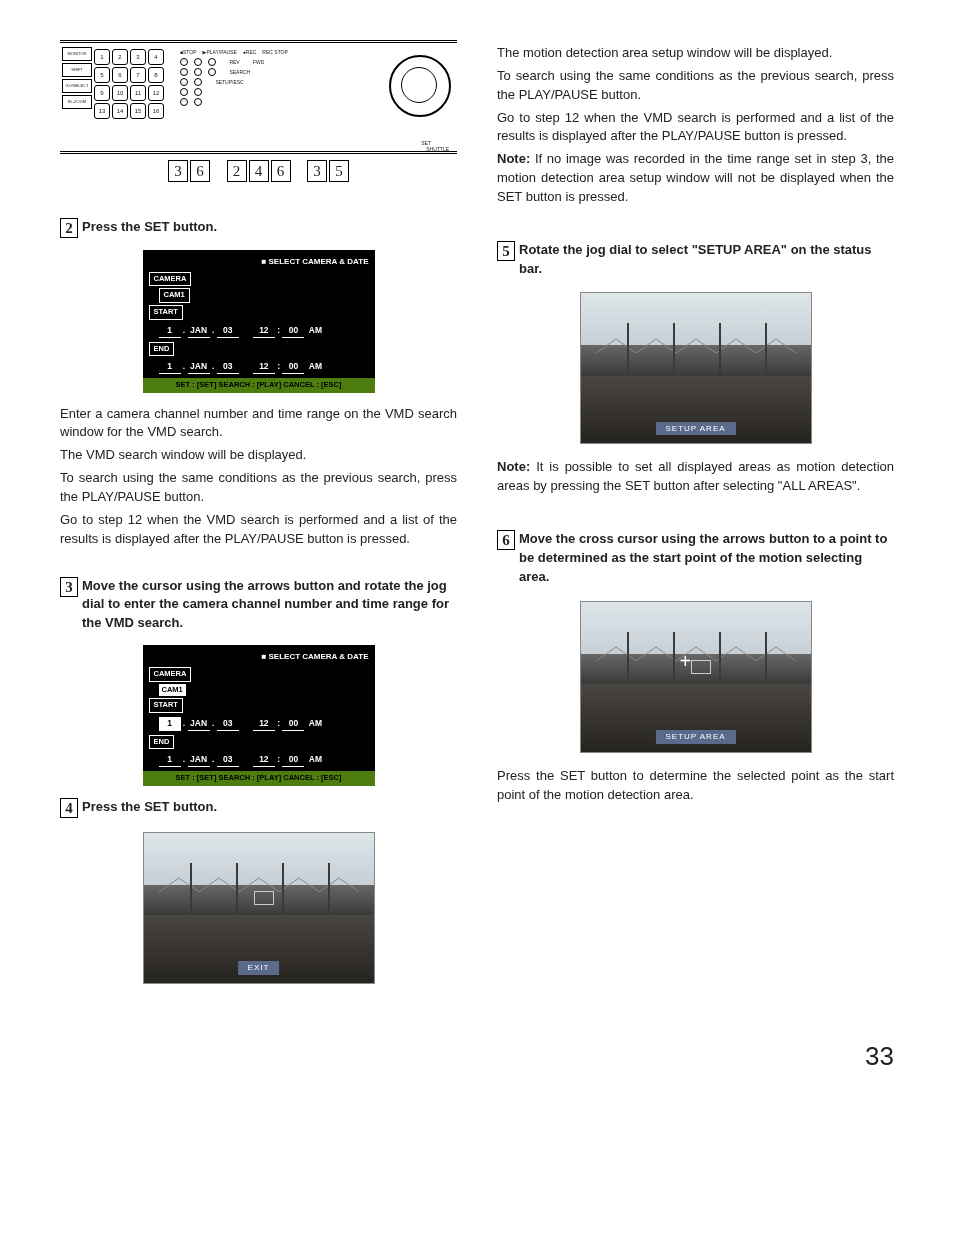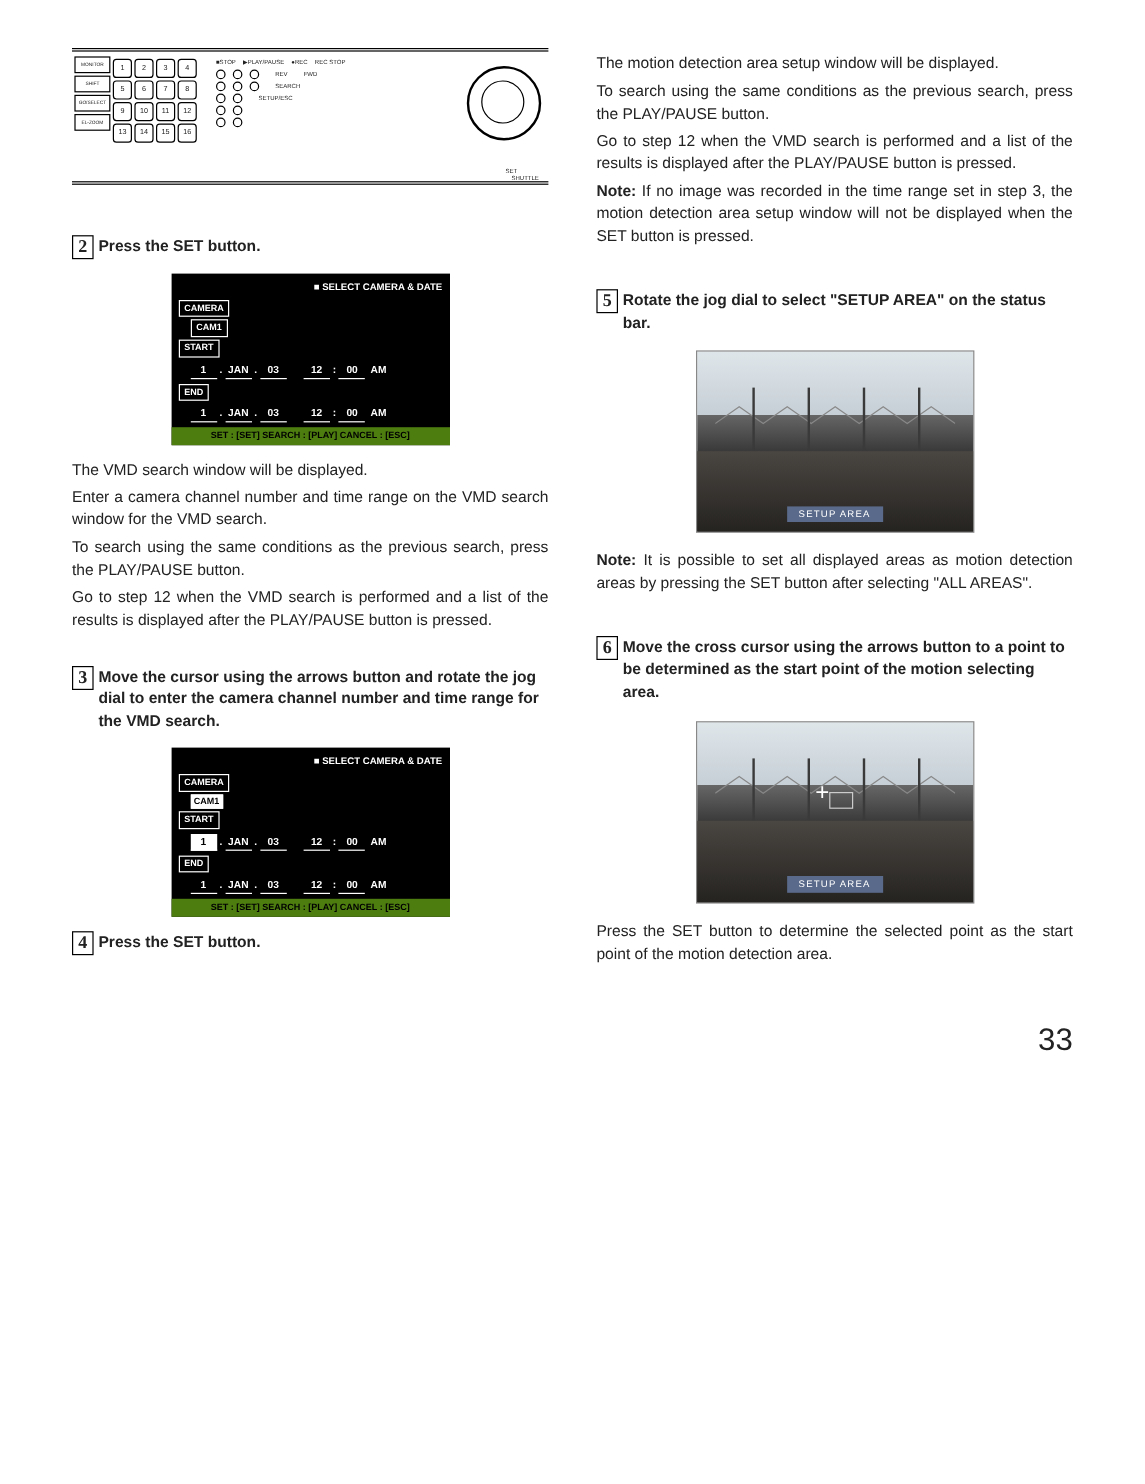--- a/index.html
+++ b/index.html
@@ -167,20 +167,27 @@
           </div>
         <div class="rowx">
             <span class="dot"></span>
             <span class="dot"></span>
           </div>
       </div>
       <div class="dial"></div>
       <div style="position:absolute;right:26px;bottom:4px;font-size:5px">SET</div>
       <div style="position:absolute;right:8px;bottom:-2px;font-size:5px">SHUTTLE</div>
     </div>
+    <div class="panel-callouts">
+      <span class="callout-box">3</span><span class="callout-box">6</span>
+      &nbsp;&nbsp;
+      <span class="callout-box">2</span><span class="callout-box">4</span><span class="callout-box">6</span>
+      &nbsp;&nbsp;
+      <span class="callout-box">3</span><span class="callout-box">5</span>
+    </div>
 
     <div style="height:26px"></div>
 
     <div class="step-head">
       <span class="step-num">2</span>
       <span class="txt">Press the SET button.</span>
     </div>
     <div class="ui-screen">
       <div class="ui-title">SELECT CAMERA &amp; DATE</div>
       <span class="ui-lbl">CAMERA</span><br>
@@ -200,22 +207,22 @@
         <span class="ui-field">1</span> .
         <span class="ui-field">JAN</span> .
         <span class="ui-field">03</span>
         &nbsp;&nbsp;&nbsp;&nbsp;
         <span class="ui-field">12</span> :
         <span class="ui-field">00</span>&nbsp;
         <span>AM</span>
       </div>
       <div class="ui-actions">SET : [SET]   SEARCH : [PLAY]   CANCEL : [ESC]</div>
     </div>
+    <p class="body-para">Enter a camera channel number and time range on the VMD search window for the VMD search.</p>
     <p class="body-para">The VMD search window will be displayed.</p>
-    <p class="body-para">Enter a camera channel number and time range on the VMD search window for the VMD search.</p>
     <p class="body-para">To search using the same conditions as the previous search, press the PLAY/PAUSE button.</p>
     <p class="body-para">Go to step 12 when the VMD search is performed and a list of the results is displayed after the PLAY/PAUSE button is pressed.</p>
 
     <div style="height:14px"></div>
 
     <div class="step-head">
       <span class="step-num">3</span>
       <span class="txt">Move the cursor using the arrows button and rotate the jog dial to enter the camera channel number and time range for the VMD search.</span>
     </div>
     <div class="ui-screen">
@@ -242,20 +249,34 @@
         <span class="ui-field">00</span>&nbsp;
         <span>AM</span>
       </div>
       <div class="ui-actions">SET : [SET]   SEARCH : [PLAY]   CANCEL : [ESC]</div>
     </div>
 
     <div class="step-head">
       <span class="step-num">4</span>
       <span class="txt">Press the SET button.</span>
     </div>
+    <div class="photo">
+      <div class="roof">
+        <svg width="200" height="28">
+            <polyline points="0,22 20,8 40,22 60,8 80,22 100,8 120,22 140,8 160,22 180,8 200,22" fill="none" stroke="#888" stroke-width="1"></polyline>
+          </svg>
+      </div>
+      <div class="pole p1"></div>
+        <div class="pole p2"></div>
+        <div class="pole p3"></div>
+        <div class="pole p4"></div>
+      <div class="platform"></div>
+      <div style="position:absolute;left:48%;top:39%;width:18px;height:12px;border:1px solid #ccc"></div>
+      <div class="tag">EXIT</div>
+    </div>
   </div>
 
   <div class="col">
     <p class="body-para">The motion detection area setup window will be displayed.</p>
     <p class="body-para">To search using the same conditions as the previous search, press the PLAY/PAUSE button.</p>
     <p class="body-para">Go to step 12 when the VMD search is performed and a list of the results is displayed after the PLAY/PAUSE button is pressed.</p>
     <p class="body-para">
       <span class="note-label">Note:</span>
       <span>If no image was recorded in the time range set in step 3, the motion detection area setup window will not be displayed when the SET button is pressed.</span>
     </p>

